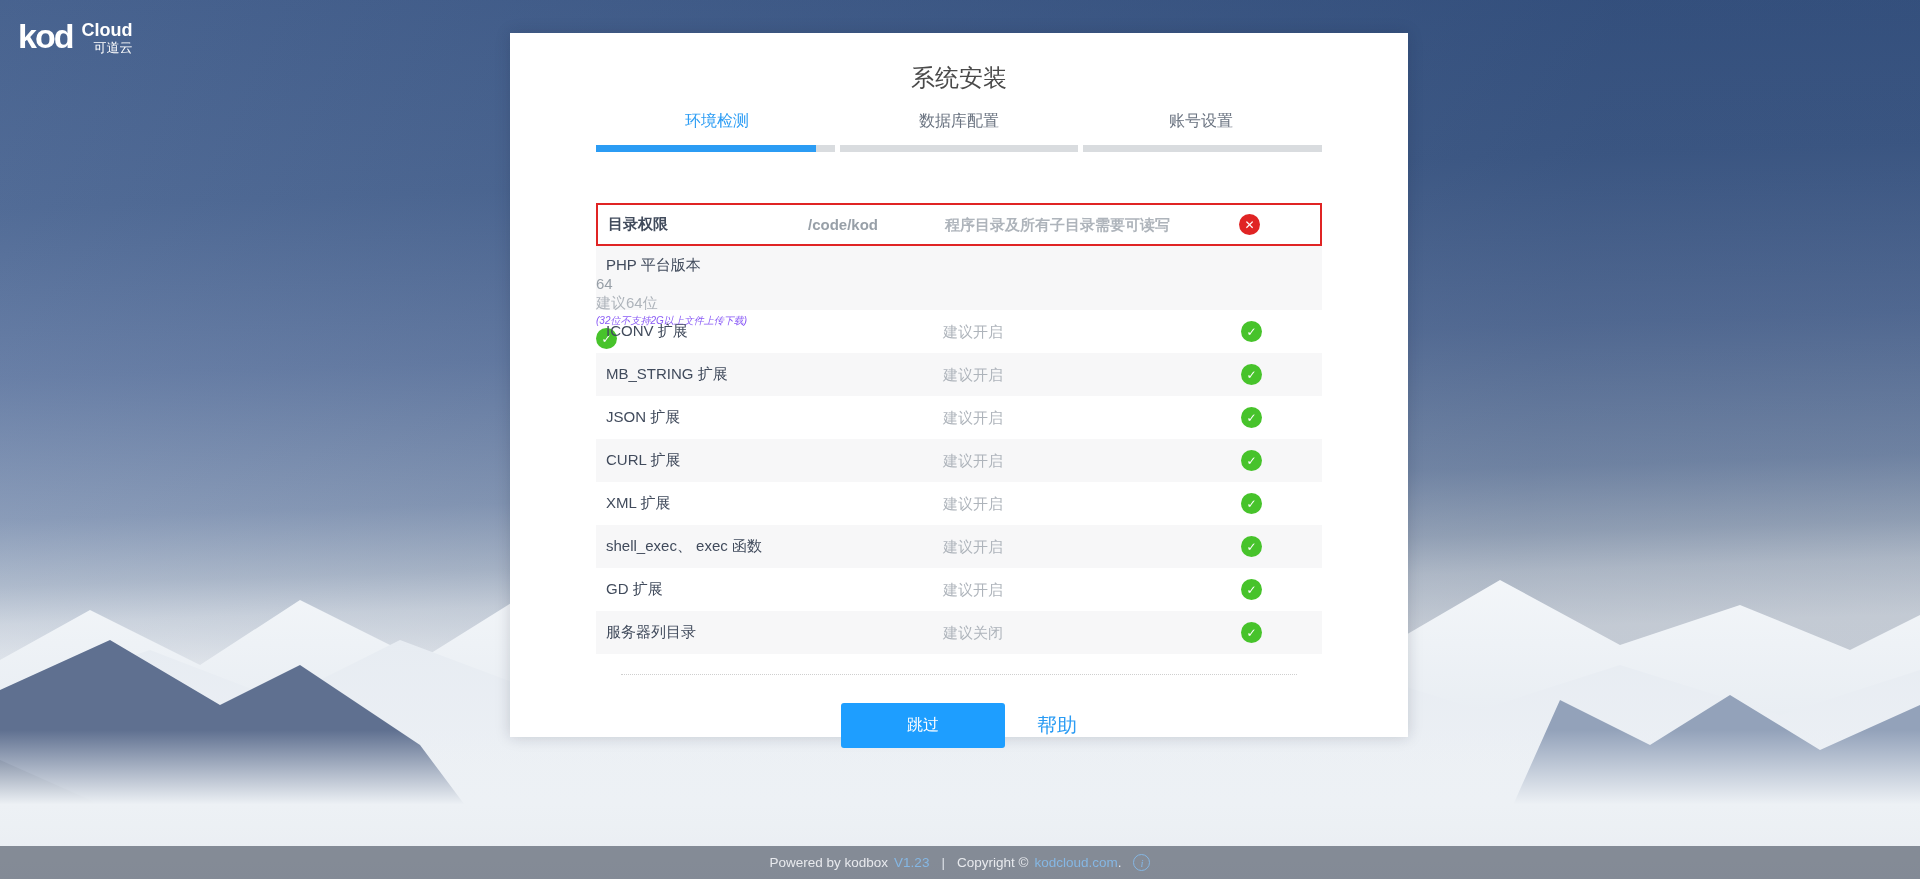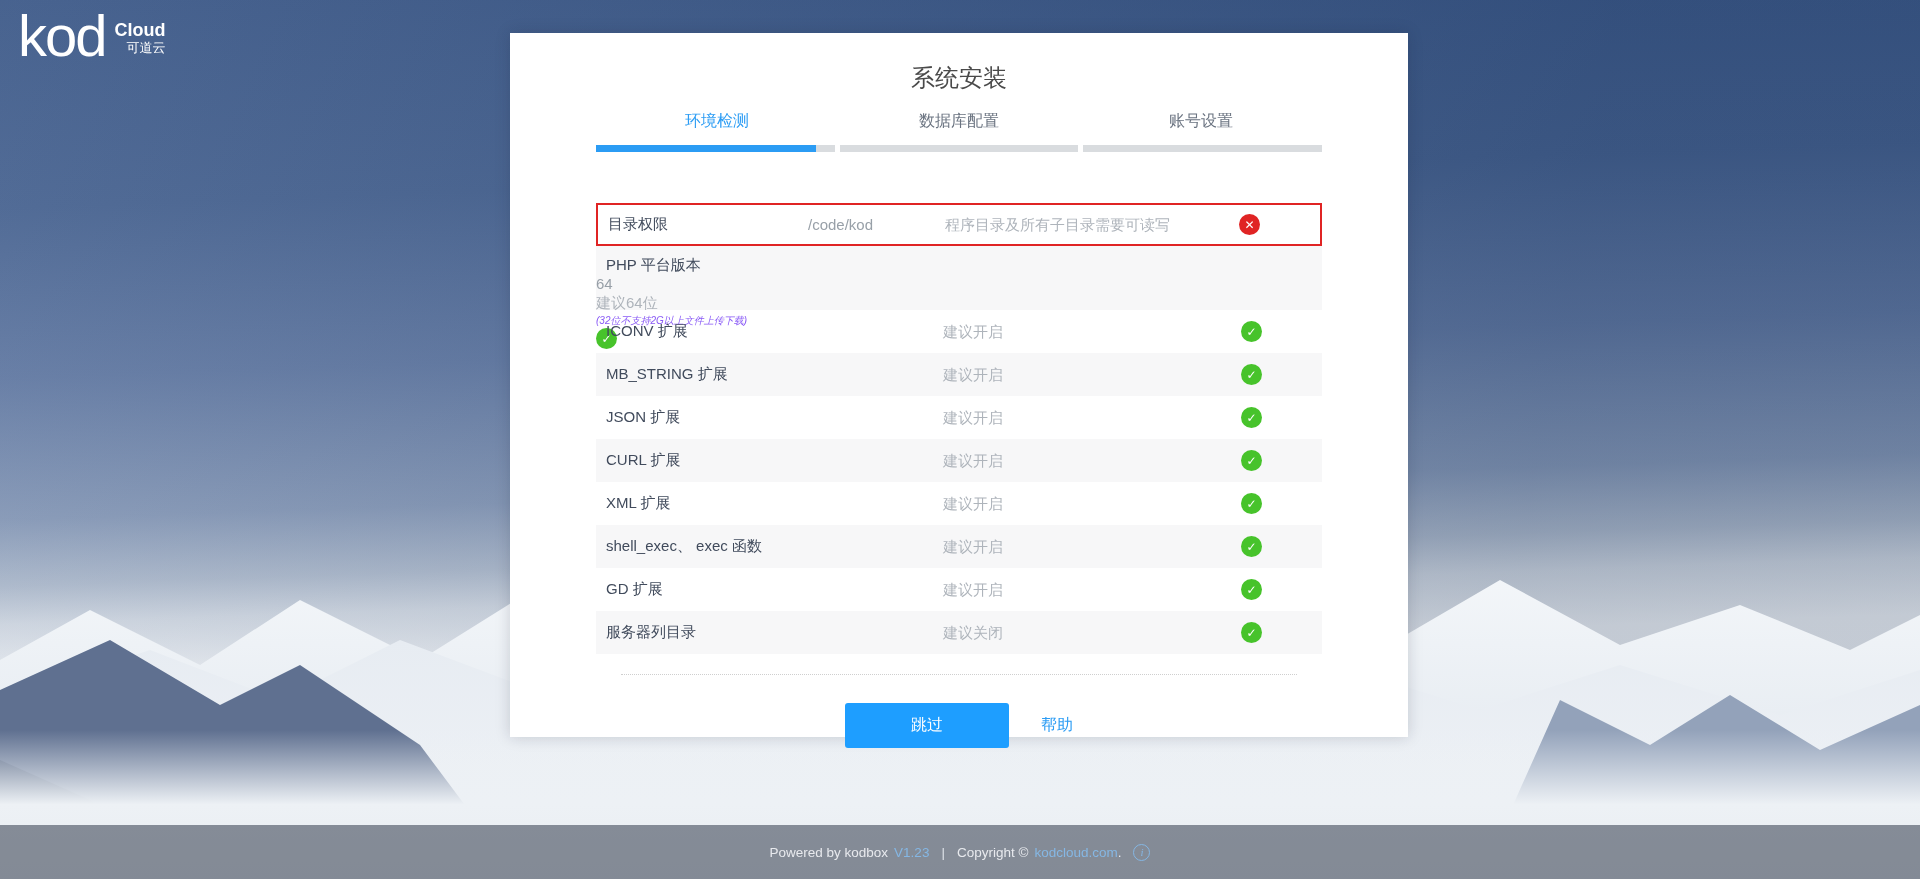--- a/index.html
+++ b/index.html
@@ -20,21 +20,21 @@
 
   
   .bg{position:absolute;inset:0;z-index:0;
       background:linear-gradient(178deg,#3a5787 0%,#45618f 22%,#5f77a1 40%,#8396b5 55%,#aab7ca 62%,#ccd4df 66%,#e8ecf1 72%,#eef1f5 100%);}
   .bg-shade{position:absolute;inset:0;
       background:linear-gradient(100deg,rgba(255,255,255,.07) 0%,rgba(2,24,58,.16) 78%);}
   .mountains{position:absolute;left:0;bottom:0;width:1920px;height:879px;}
 
   
   .logo{position:absolute;left:18px;top:12px;z-index:2;display:flex;align-items:center;color:#fff;}
-  .logo .kod{font-size:58px;font-weight:normal;letter-spacing:-2px;line-height:48px;}
+  .logo .kod{font-size:34px;font-weight:bold;letter-spacing:-2px;line-height:48px;}
   .logo .side{margin-left:9px;margin-top:4px;display:flex;flex-direction:column;line-height:1.05;text-align:right;}
   .logo .cloud{font-size:18px;font-weight:600;}
   .logo .cn{font-size:13px;margin-top:1px;}
 
   
   .card{position:absolute;left:510px;top:33px;width:898px;height:704px;background:#fff;z-index:2;
         box-shadow:0 0 14px rgba(20,30,50,.18);}
   .card h1{margin-top:28px;text-align:center;font-size:24px;line-height:34px;font-weight:400;color:#4a4a4a;}
 
   .steps{width:726px;margin:16px auto 0;}
@@ -42,43 +42,43 @@
   .tab{flex:1;text-align:center;font-size:16px;color:var(--tab-inactive);cursor:pointer;}
   .tab.active{color:var(--accent);}
   .bars{display:flex;margin-top:10px;gap:5px;}
   .seg{flex:1;height:7px;background:var(--track);position:relative;overflow:hidden;}
   .seg .fill{position:absolute;left:0;top:0;bottom:0;background:var(--accent);}
 
   
   .table{width:726px;margin:51px auto 0;}
   .row{display:flex;align-items:center;height:43px;background:#fff;}
   .row.alt{background:var(--row-alt);}
-  .row.error{border:2px solid var(--red);}
+  .row.error{border:2px solid var(--red);font-weight:bold;}
   .row.tall{height:64px;align-items:flex-start;padding-top:10px;flex-direction:column;}
   .c-label{width:210px;padding-left:10px;font-size:15px;color:var(--label);}
   .c-value{width:137px;font-size:15px;color:var(--value);}
   .c-desc{flex:1;font-size:15px;color:var(--desc);display:flex;flex-direction:column;line-height:1.45;}
   .c-note{font-size:10px;font-style:italic;color:#8b5cf6;display:none;}
   .row.tall .c-note{display:block;}
   .status{width:21px;height:21px;border-radius:50%;margin-right:60px;flex:0 0 21px;
           display:flex;align-items:center;justify-content:center;color:#fff;font-size:12px;font-weight:bold;}
   .status.pass{background:var(--green);}
   .status.fail{background:var(--red);}
   .status.pass::before{content:"\2713";}
   .status.fail::before{content:"\2715";}
 
   .divider{width:676px;margin:20px auto 0;border-top:1px dotted #cfcfcf;}
 
   .actions{margin-top:28px;display:flex;justify-content:center;align-items:center;gap:32px;}
   .btn-skip{width:164px;height:45px;border:none;background:var(--button-blue);color:#fff;
             font-size:16px;border-radius:3px;cursor:pointer;font-family:Liberation Sans, sans-serif;}
-  .link-help{font-size:16px;color:var(--accent);text-decoration:none;cursor:pointer;}
-
-  
-  .footer{position:absolute;left:0;bottom:0;width:1920px;height:54px;z-index:3;
+  .link-help{font-size:20px;color:var(--accent);text-decoration:none;cursor:pointer;}
+
+  
+  .footer{position:absolute;left:0;bottom:0;width:1920px;height:33px;z-index:3;
           background:rgba(38,48,66,.52);display:flex;align-items:center;justify-content:center;
           font-size:13.5px;color:#e8eaee;}
   .footer .blue{color:#85b7e4;}
   .footer .sep{margin:0 12px;color:#dfe3e9;}
   .footer .sp{margin-left:6px;}
   .info-i{display:inline-flex;align-items:center;justify-content:center;width:17px;height:17px;
           margin-left:12px;border:1.5px solid #85b7e4;border-radius:50%;color:#85b7e4;
           font-size:11px;font-style:italic;font-family:"Liberation Serif","DejaVu Serif",serif;cursor:pointer;}
 </style>
 </head>

